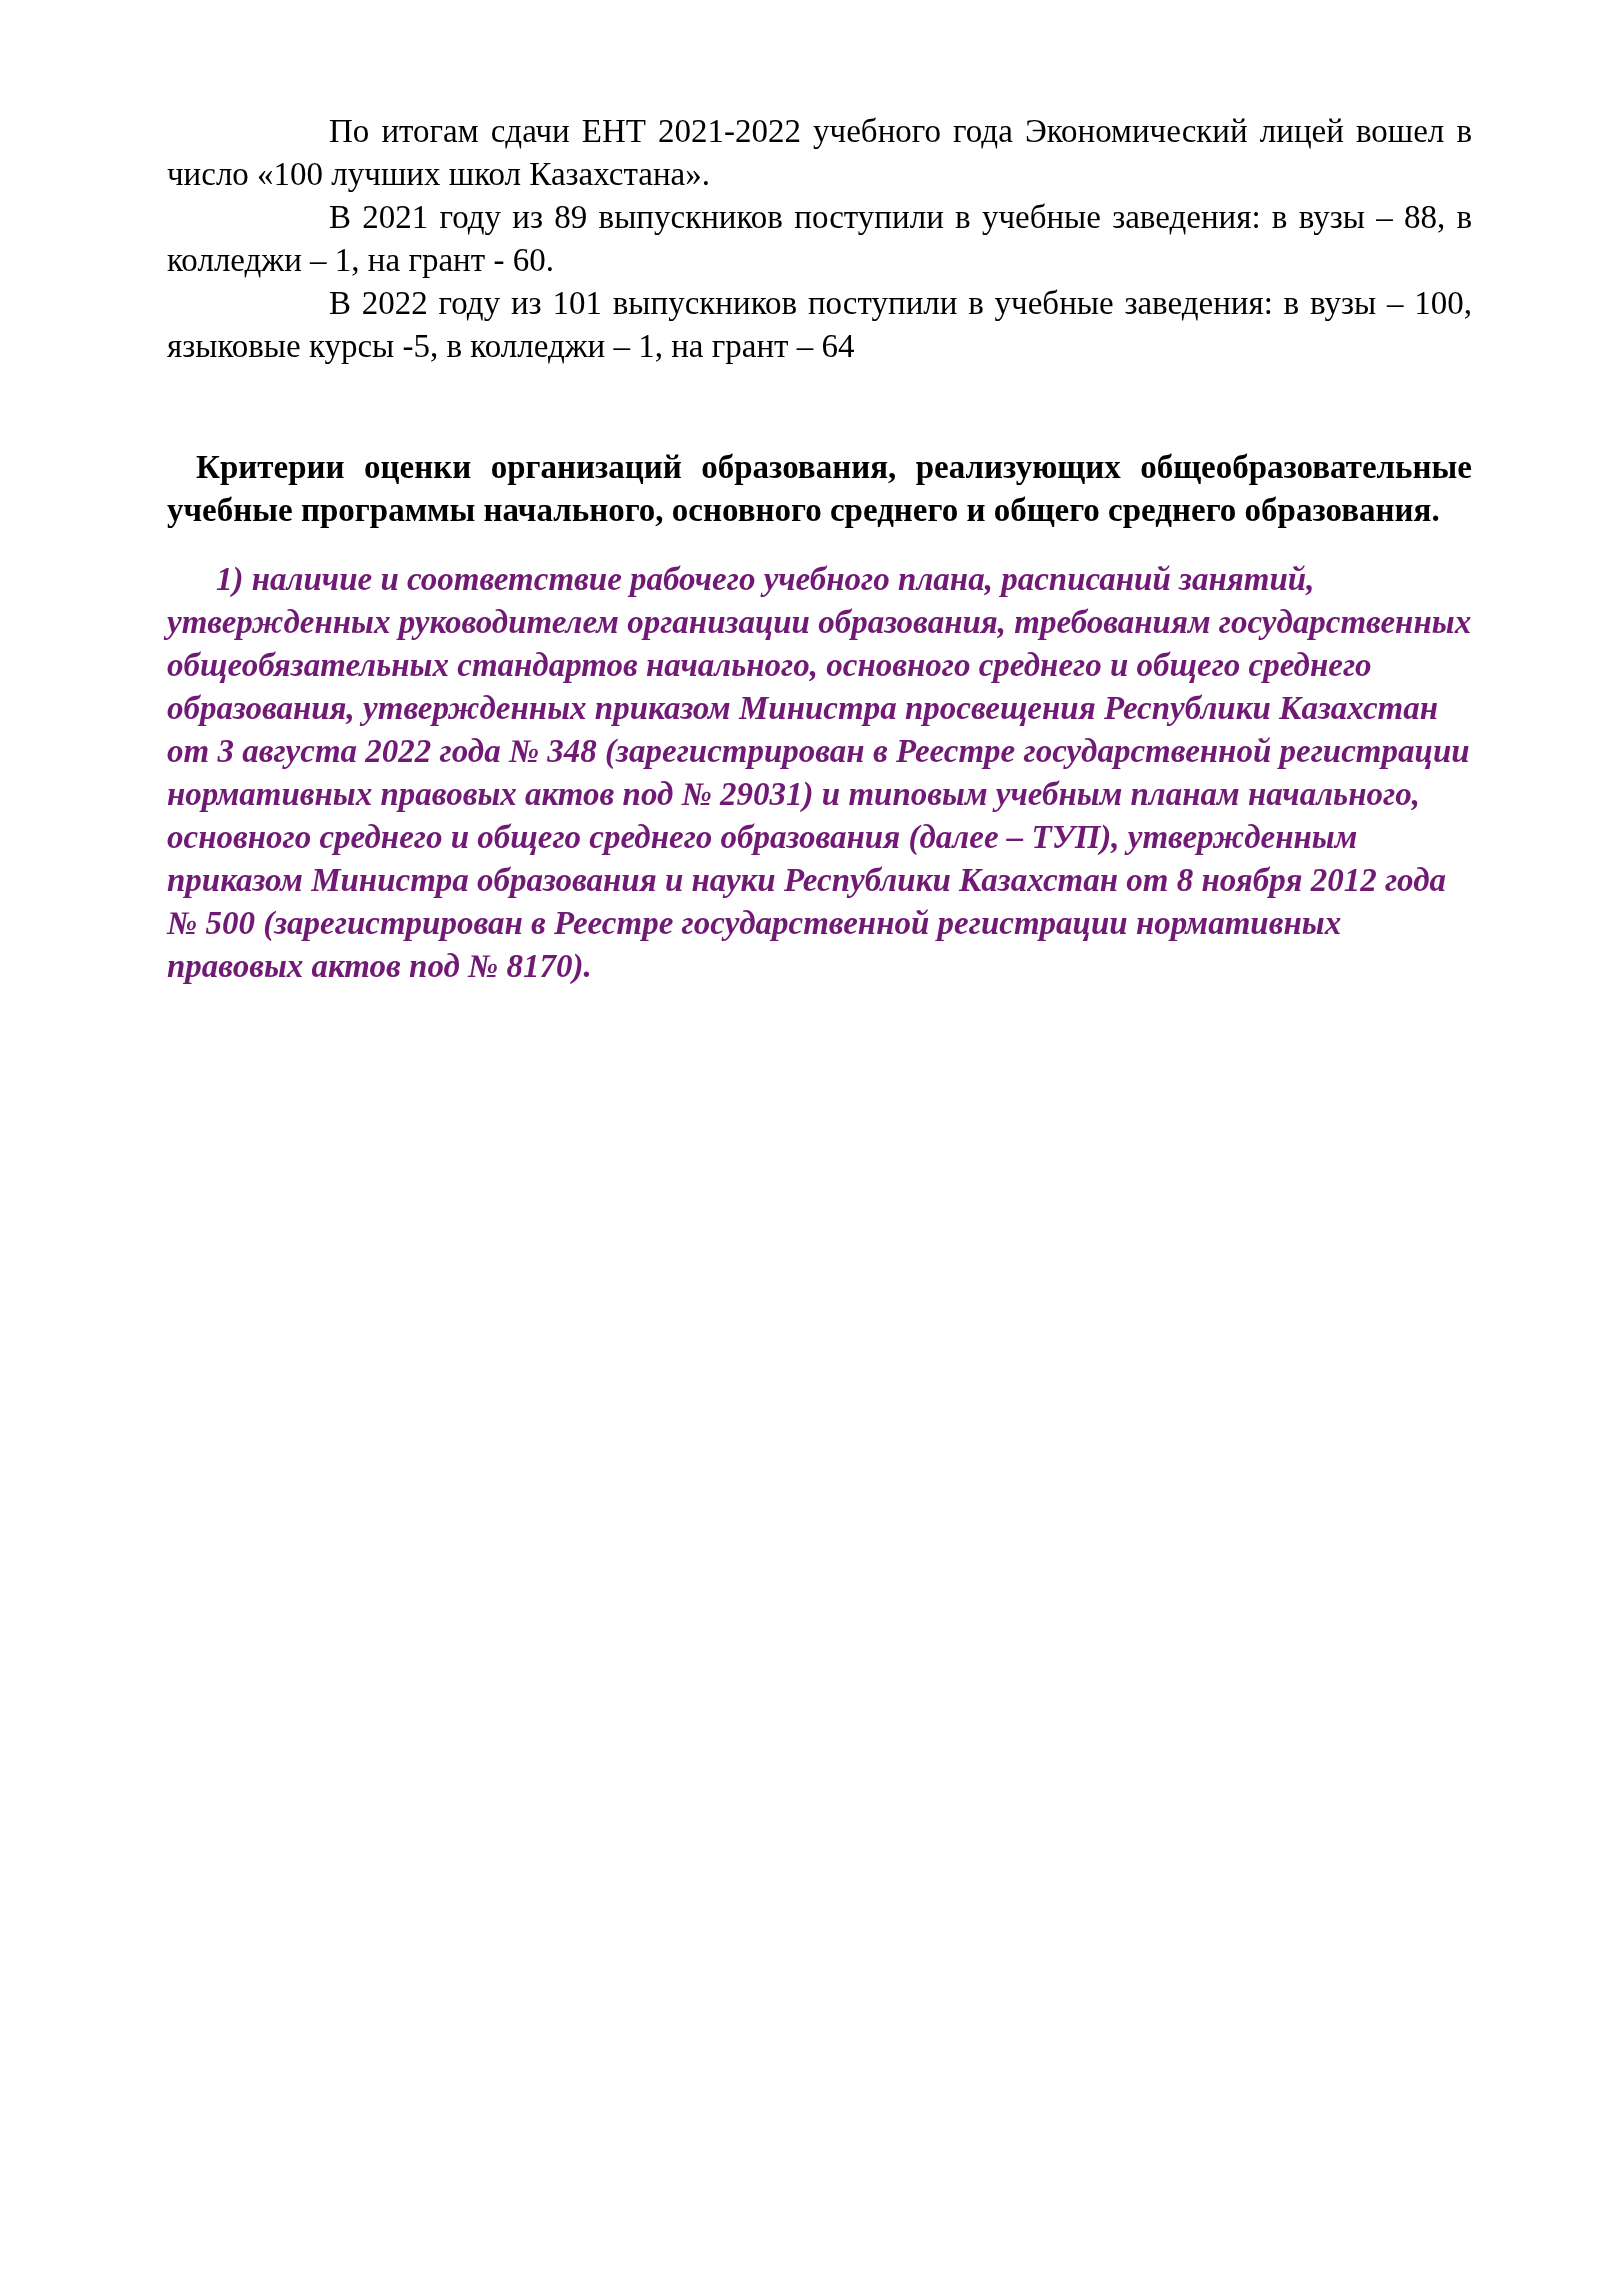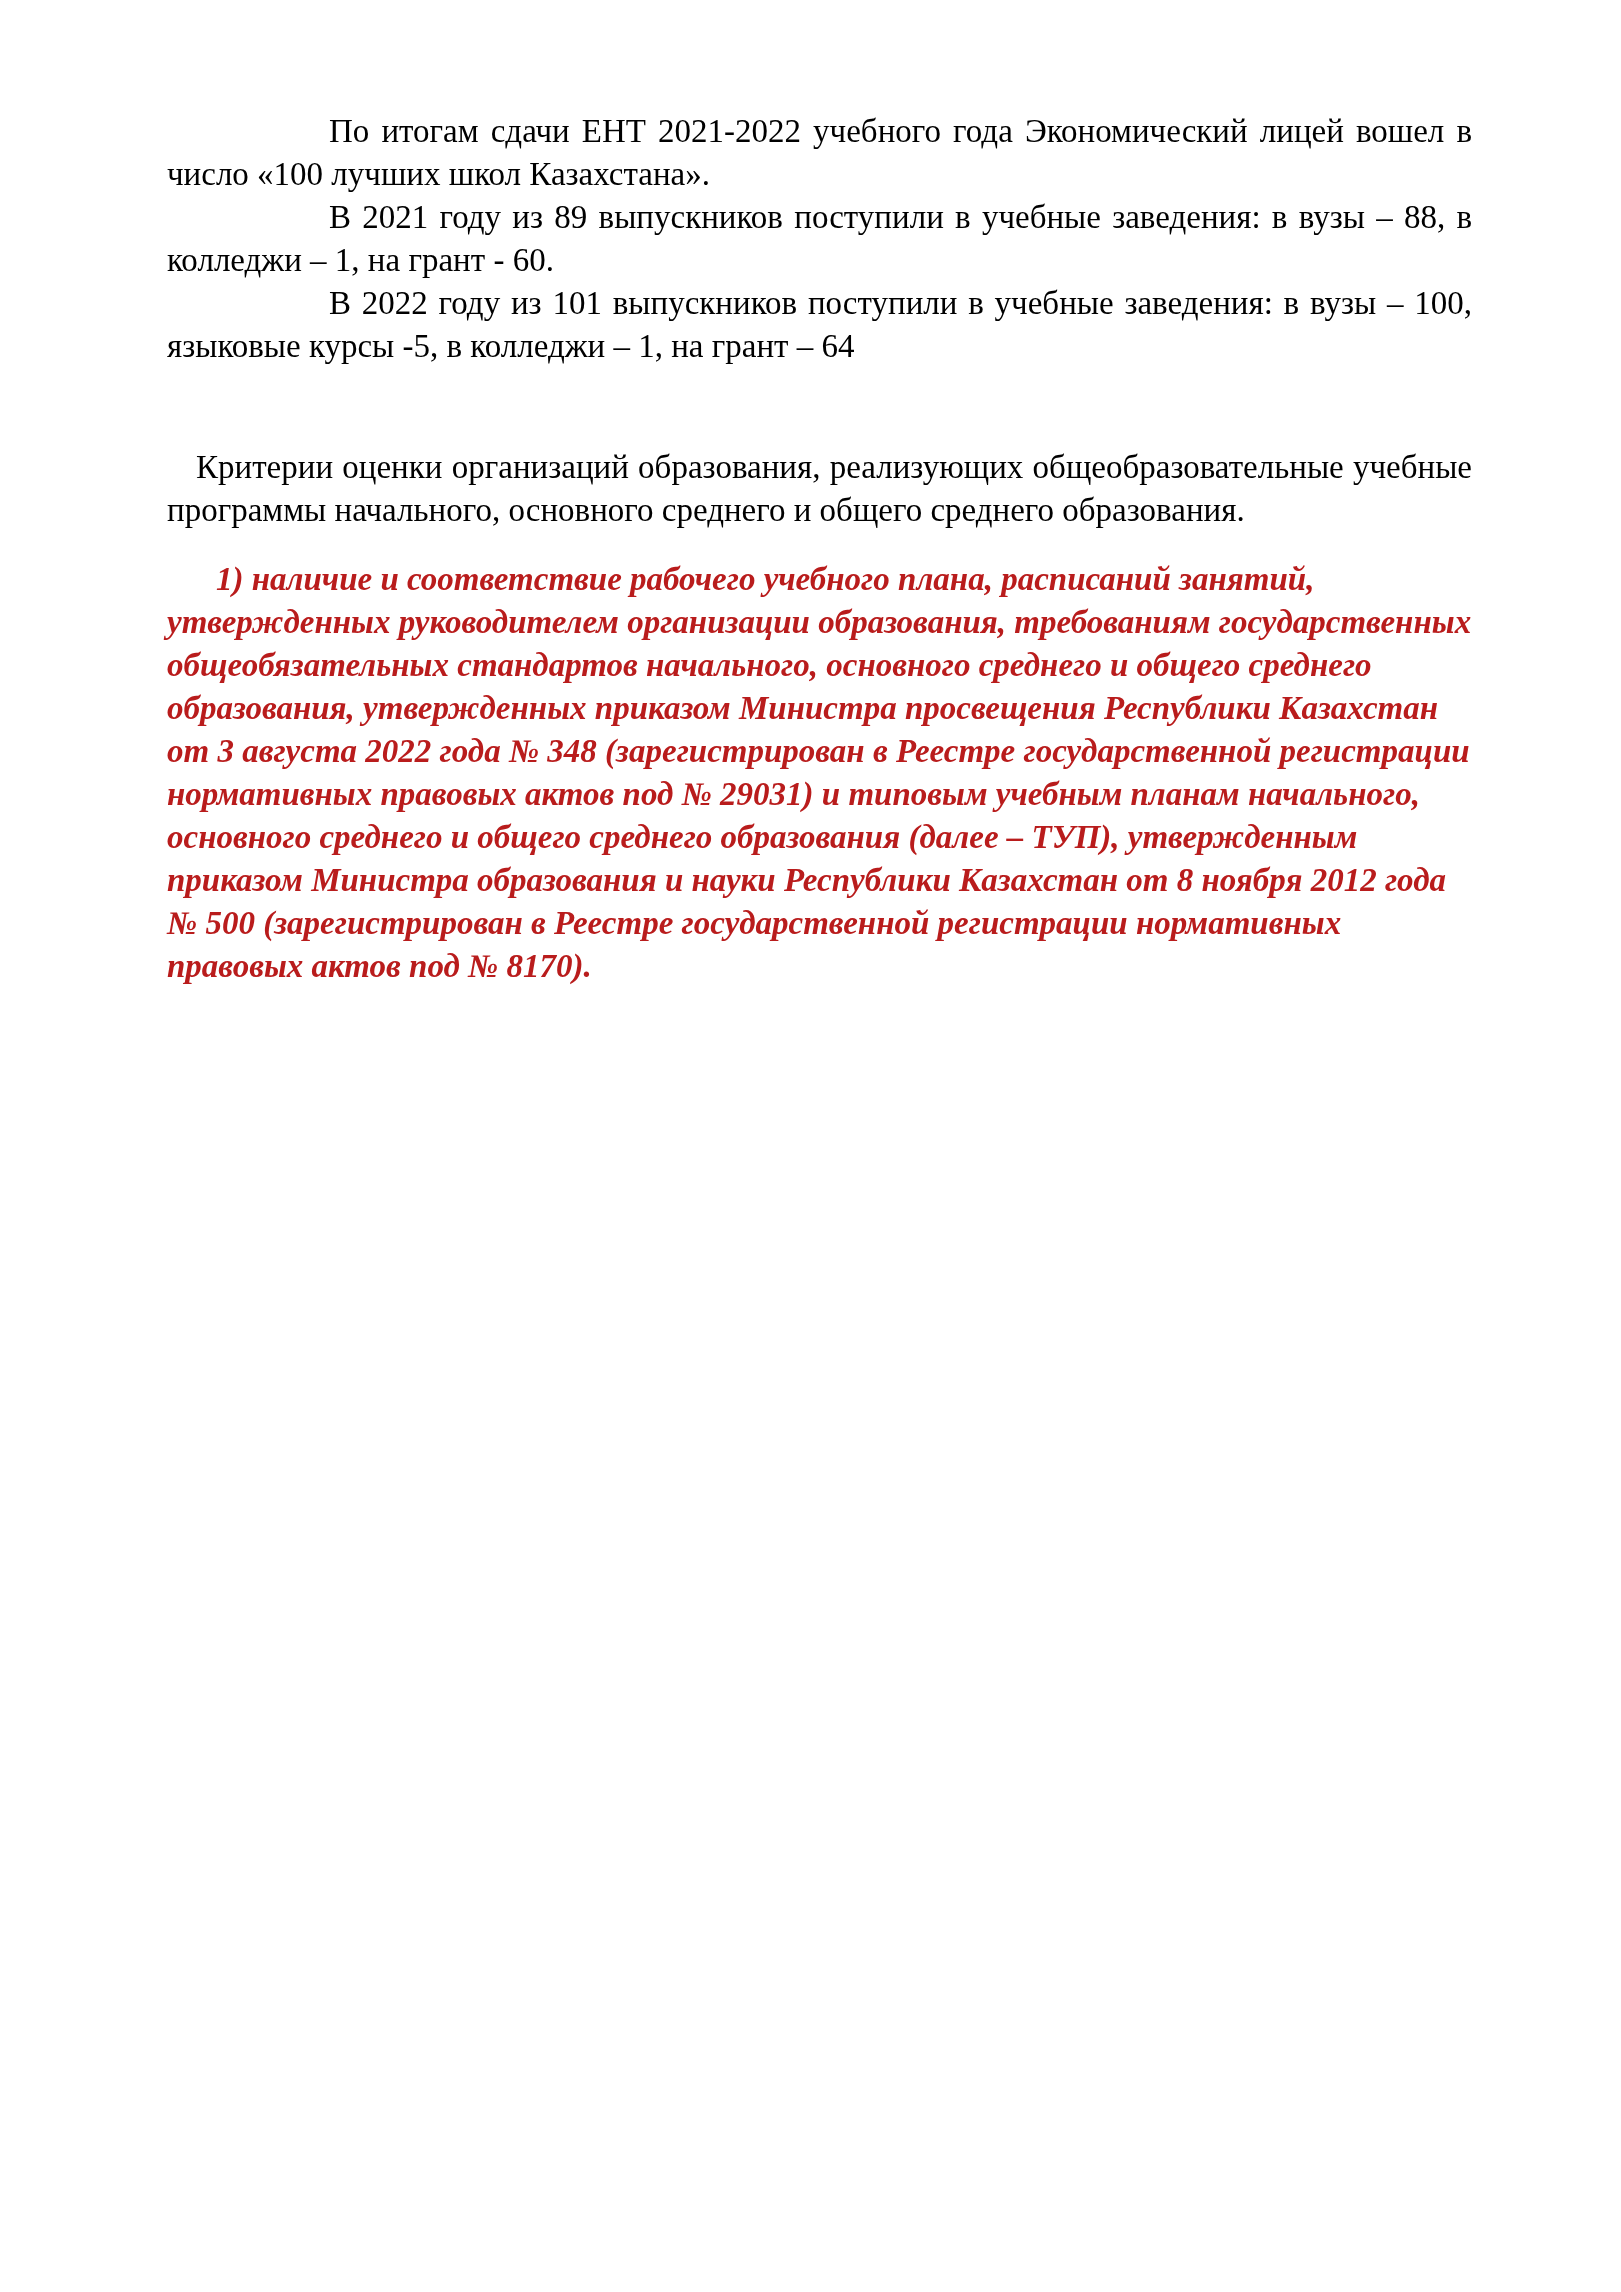--- a/index.html
+++ b/index.html
@@ -24,30 +24,30 @@
     line-height: 43px;
   }
   .body-para {
     text-align: justify;
     text-indent: 162px;
   }
   .section-heading {
     margin-top: 78px !important;
     margin-left: 69px;
     text-indent: 29px;
-    font-weight: normal;
+    font-weight: bold;
     text-align: justify;
   }
   .criterion-para {
     margin-top: 25.5px !important;
     margin-left: 64px;
     text-indent: 49px;
     font-weight: bold;
     font-style: italic;
-    color: #b91c1c;
+    color: #701a75;
     text-align: left;
   }
   .conclusion-para {
     margin-top: 35px !important;
     margin-left: 113px;
     text-align: justify;
     text-indent: 0;
   }
 </style>
 </head>

